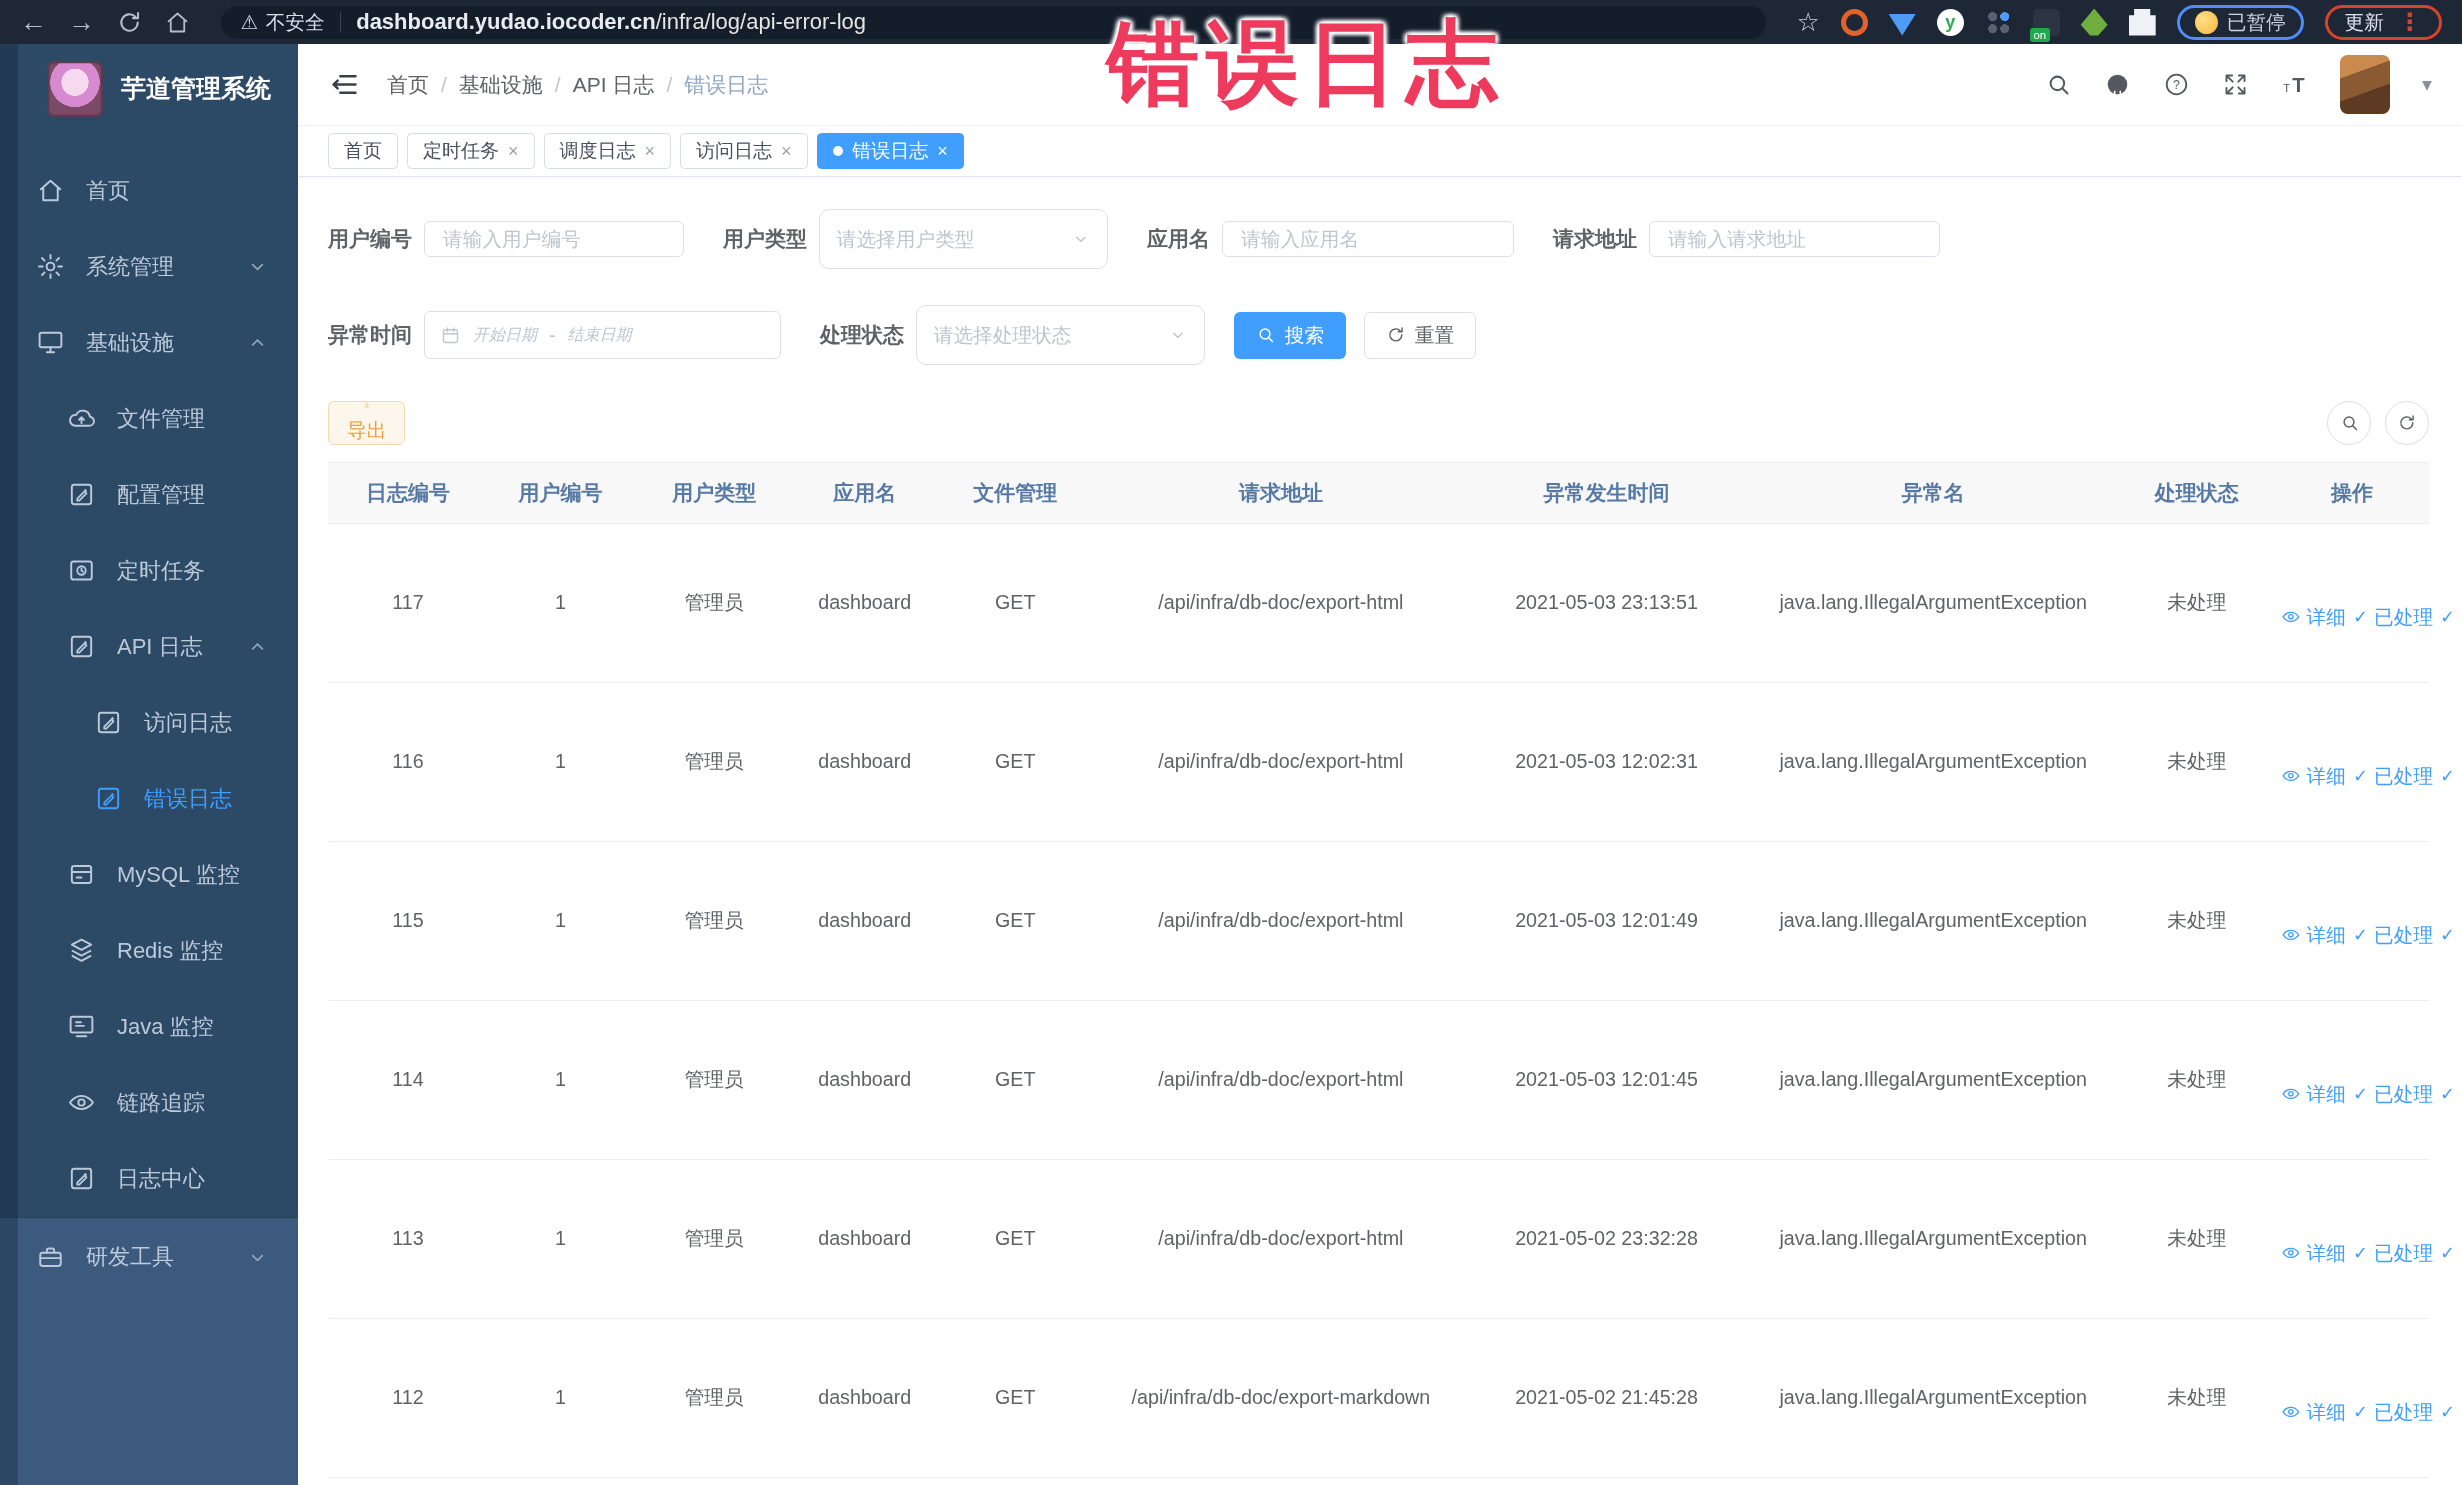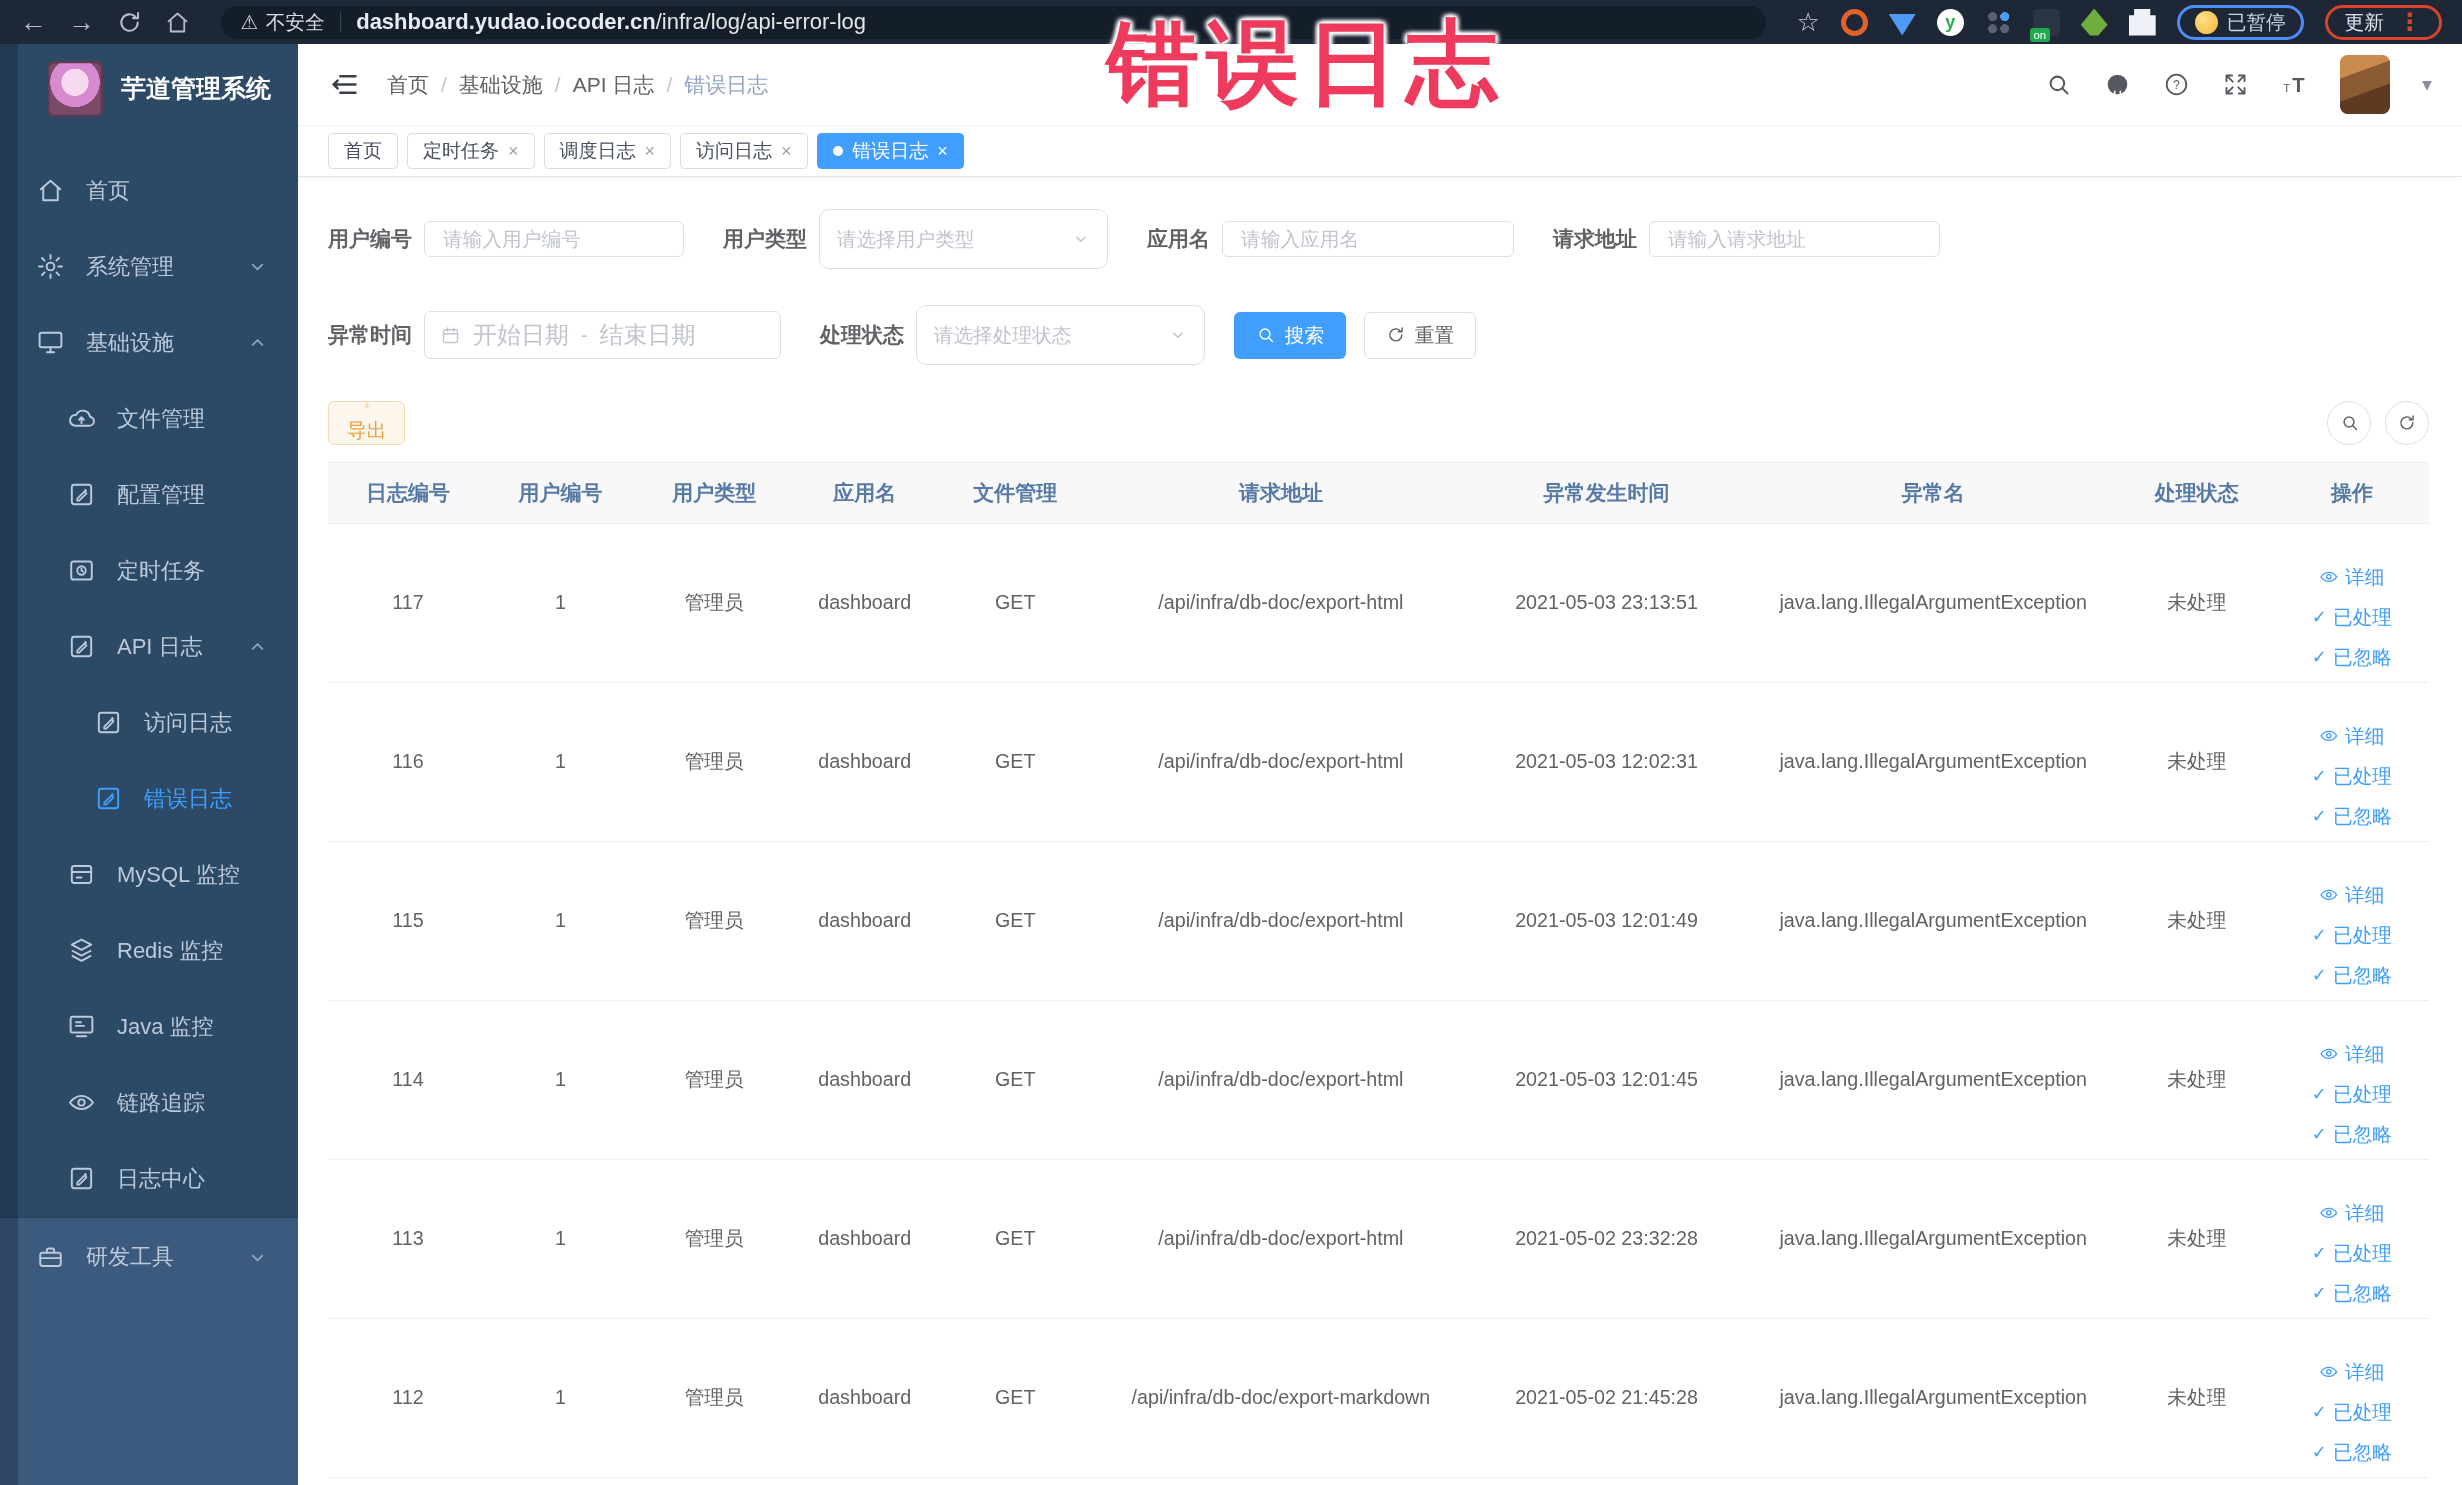--- a/index.html
+++ b/index.html
@@ -97,21 +97,21 @@
   .inp { height:36px; border:1.5px solid #dcdfe6; border-radius:6px; font-size:19.7px;
     color:#606266; padding:0 18px; outline:none; background:#fff;
     font-family:"Liberation Sans","DejaVu Sans",sans-serif; }
   .inp::placeholder { color:#c0c4cc; }
   .sel { height:60px; border:1.5px solid #dcdfe6; border-radius:10px; display:flex;
     align-items:center; justify-content:space-between; padding:0 16.7px; background:#fff; }
   .sel .ph { font-size:19.7px; color:#c0c4cc; }
   .sel .sc { width:19.7px; height:19.7px; color:#c0c4cc; }
   .dater { width:357px; height:48px; border:1.5px solid #dcdfe6; border-radius:6px;
     display:flex; align-items:center; gap:12px; padding:0 15px; background:#fff; }
-  .dater .dph { font-size:24px; color:#c0c4cc; }
+  .dater .dph { font-size:16px; color:#c0c4cc;font-style:italic; }
   .dater .dsep { font-size:19.7px; color:#c0c4cc; }
   .dater .cal { width:21px; height:21px; color:#c0c4cc; flex:none; }
   .btn { height:47px; border-radius:6px; display:flex; align-items:center; gap:9px;
     padding:0 21px; font-size:19.7px; border:1.5px solid transparent; }
   .btn svg { width:19.7px; height:19.7px; }
   .btn.primary { background:#409eff; color:#fff; }
   .btn.plain { background:#fff; border-color:#dcdfe6; color:#606266; }
   .btn.warn { background:#fdf6ec; border-color:#f5dab1; color:#e6a23c; height:44px; padding:0 18px;flex-direction:column; }
 
   .toolrow { display:flex; align-items:center; justify-content:space-between; margin-bottom:16.7px; }
@@ -119,21 +119,21 @@
   .cbtn { width:44px; height:44px; border-radius:50%; border:1.5px solid #dcdfe6; background:#fff;
     display:flex; align-items:center; justify-content:center; color:#606266; }
   .cbtn svg { width:19.7px; height:19.7px; }
 
   table { width:2101px; border-collapse:collapse; table-layout:fixed; }
   thead th { height:61px; background:#f8f8f9; border-top:1.5px solid #ebeef5;
     border-bottom:1.5px solid #ebeef5; font-size:21px; font-weight:600; color:#567aa5;
     text-align:center; }
   tbody td { height:159px; border-bottom:1.5px solid #ebeef5; font-size:19.7px; color:#606266;
     text-align:center; vertical-align:middle; padding:0 6px; word-break:break-all; }
-  .ops { display:flex; flex-direction:column; align-items:center; gap:13px;margin-top:29px; }
+  .ops { display:flex; flex-direction:row; align-items:center; gap:7px;margin-top:29px; }
   .oplink { color:#409eff; font-size:19.7px; display:flex; align-items:center; gap:6px;
     text-decoration:none; white-space:nowrap; }
   .oplink svg { width:19.7px; height:19.7px; }
   .ck { font-size:18px; }
 
   
   .overlay-text { position:absolute; left:1107px; top:1.5px; font-size:92px; font-weight:700;
     letter-spacing:7.6px; z-index:50; color:#ee3a5c;
     text-shadow:0 0 3px #fff,0 0 7.6px #fff,2.3px 2.3px 4.5px #fff,-2.3px -2.3px 4.5px #fff,
       2.3px -2.3px 4.5px #fff,-2.3px 2.3px 4.5px #fff; }

